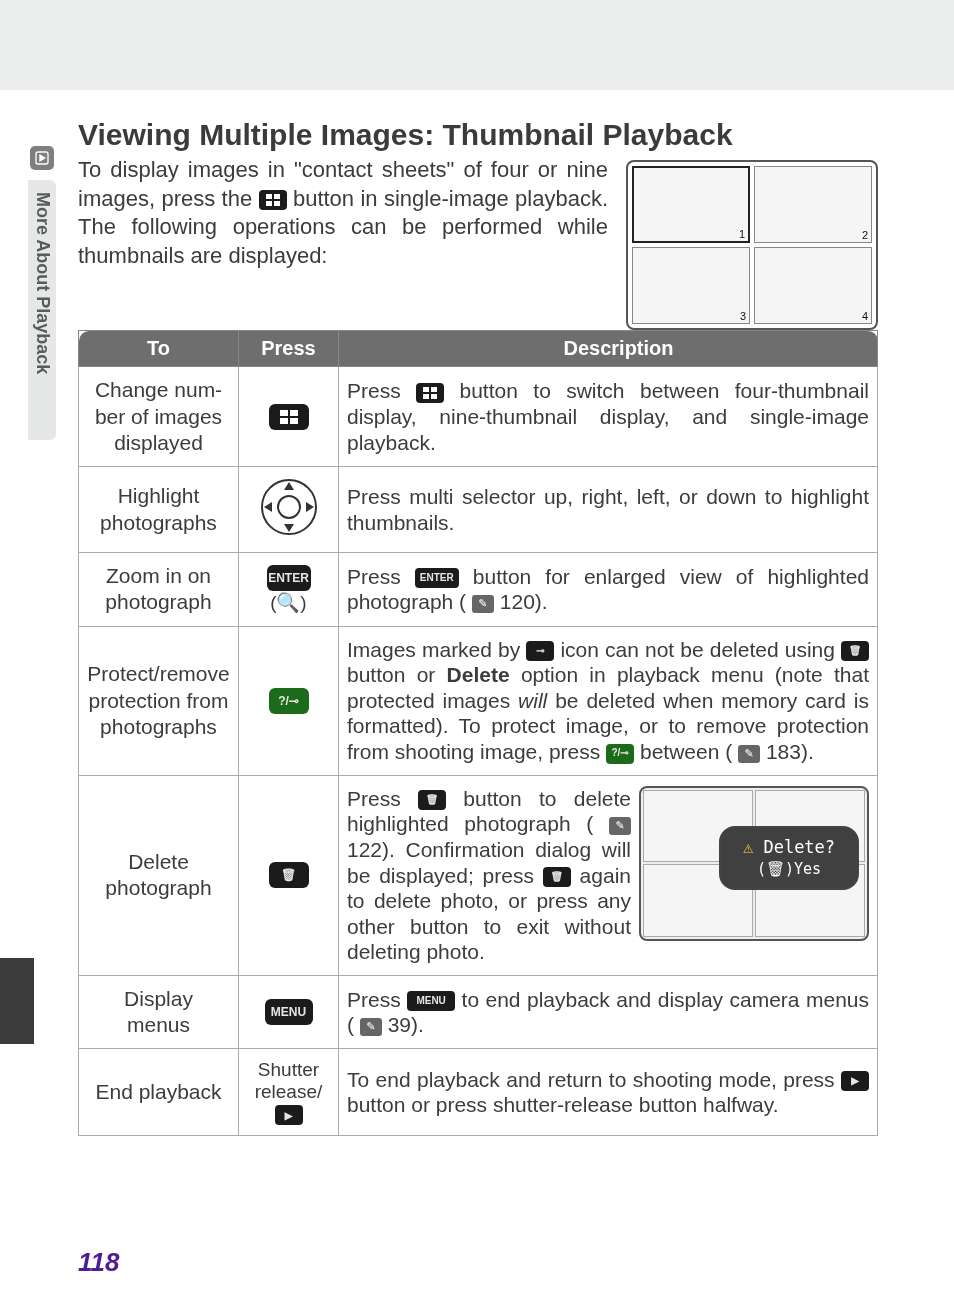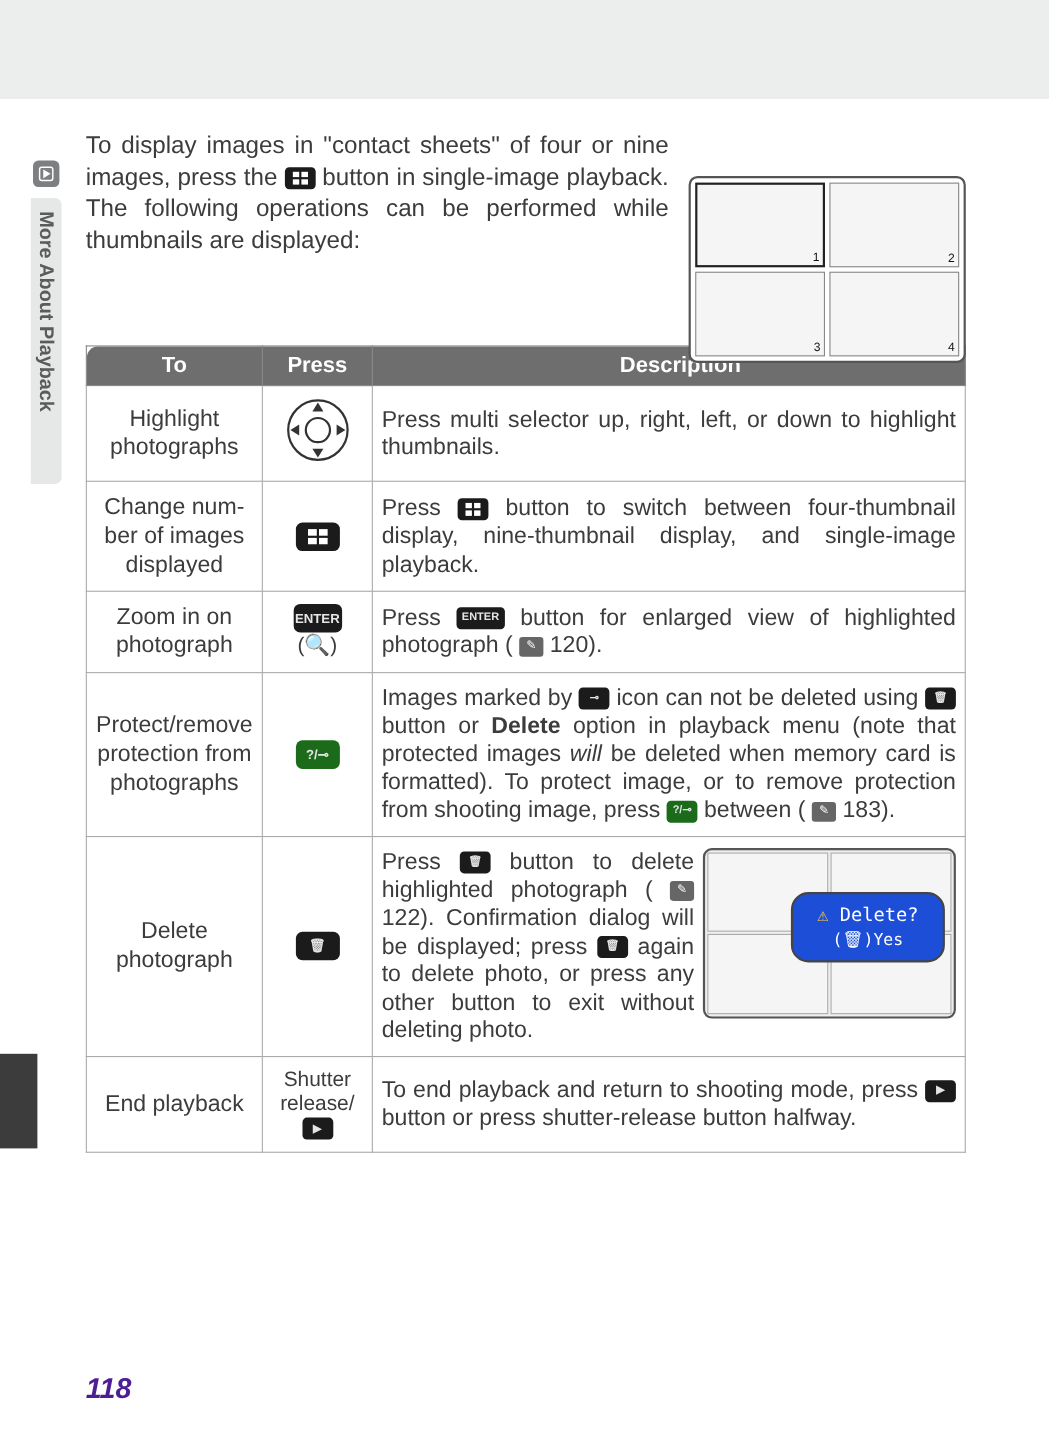--- a/index.html
+++ b/index.html
@@ -98,21 +98,21 @@
     position: relative;
   }
   .thumb-preview .cell.sel { border: 2px solid #222; }
   .thumb-preview .cell .n {
     position:absolute; bottom:1px; right:3px;
     font-size:11px; color:#111;
   }
   table.ops {
     width: 100%;
     border-collapse: collapse;
-    margin-top: 82px;
+    margin-top: 60px;
   }
   table.ops th {
     background: #6e6e6e;
     color: #fff;
     font-size: 20px;
     font-weight: 600;
     padding: 6px 4px;
     border: 1px solid #888;
   }
   table.ops th:first-child { border-top-left-radius: 10px; width: 160px;}
@@ -151,21 +151,21 @@
     border:2px solid #555;border-radius:8px;
     margin-left:8px;
     position:relative;
     background:#eee;
     display:grid;grid-template-columns:1fr 1fr;grid-template-rows:1fr 1fr;gap:2px;padding:2px;
   }
   .delete-preview .cell{border:1px solid #aaa;background:#f5f5f5;}
   .delete-preview .bubble{
     position:absolute;top:38px;right:8px;
     width:140px;height:64px;
-    background:#1d4ed8;border-radius:16px;
+    background:#404040;border-radius:16px;
     color:#fff;font-family:monospace;font-size:17px;
     display:flex;flex-direction:column;align-items:center;justify-content:center;gap:2px;
     border:2px solid #444;
   }
   .delete-preview .bubble .yes{font-size:15px;}
   .page-num {
     position:absolute; left:78px; bottom:36px;
     font-size:26px; font-weight:700; font-style:italic;
     color:#4c1d95;
   }
@@ -187,20 +187,21 @@
         <rect x="3" y="3" width="18" height="18" fill="none" stroke="#fff" stroke-width="2" rx="3"></rect>
       </svg>
   </div>
   <div class="side-tab-text">More About Playback</div>
 </div>
 
 <div class="black-mark"></div>
 
 <div class="content">
 
+  <h1>Viewing Multiple Images: Thumbnail Playback</h1>
 
   <p class="intro">
     <span>To display images in "contact sheets" of four or nine images, press the </span>
     <span class="btn-icon small">
       <svg width="14" height="12" viewBox="0 0 14 12">
           <rect x="0" y="0" width="6" height="5" fill="#fff"></rect>
           <rect x="8" y="0" width="6" height="5" fill="#fff"></rect>
           <rect x="0" y="7" width="6" height="5" fill="#fff"></rect>
           <rect x="8" y="7" width="6" height="5" fill="#fff"></rect>
         </svg>
@@ -227,64 +228,64 @@
     <thead>
       <tr>
         <th>To</th>
         <th>Press</th>
         <th>Description</th>
       </tr>
     </thead>
     <tbody>
 
       <tr>
+        <td class="to"><span style="white-space:pre-line">Change num-
+ber of images
+displayed</span></td>
+        <td class="press">
+          <span class="btn-icon">
+            <svg width="18" height="14" viewBox="0 0 18 14">
+                <rect x="0" y="0" width="8" height="6" fill="#fff"></rect>
+                <rect x="10" y="0" width="8" height="6" fill="#fff"></rect>
+                <rect x="0" y="8" width="8" height="6" fill="#fff"></rect>
+                <rect x="10" y="8" width="8" height="6" fill="#fff"></rect>
+              </svg>
+          </span>
+        </td>
+        <td class="desc">
+          <span>Press </span>
+          <span class="btn-icon small">
+              <svg width="14" height="12" viewBox="0 0 14 12">
+                <rect x="0" y="0" width="6" height="5" fill="#fff"></rect>
+                <rect x="8" y="0" width="6" height="5" fill="#fff"></rect>
+                <rect x="0" y="7" width="6" height="5" fill="#fff"></rect>
+                <rect x="8" y="7" width="6" height="5" fill="#fff"></rect>
+              </svg>
+            </span>
+          <span> button to switch between four-thumbnail display, nine-thumbnail display, and single-image playback.</span>
+        </td>
+      </tr>
+
+      <tr>
         <td class="to"><span style="white-space:pre-line">Highlight
 photographs</span></td>
         <td class="press">
           <span class="pad-icon">
             <svg viewBox="0 0 60 60">
                 <circle cx="30" cy="30" r="27" fill="none" stroke="#333" stroke-width="2"></circle>
                 <circle cx="30" cy="30" r="11" fill="none" stroke="#333" stroke-width="2"></circle>
                 <polygon points="30,5 35,13 25,13" fill="#333"></polygon>
                 <polygon points="30,55 35,47 25,47" fill="#333"></polygon>
                 <polygon points="5,30 13,25 13,35" fill="#333"></polygon>
                 <polygon points="55,30 47,25 47,35" fill="#333"></polygon>
               </svg>
           </span>
         </td>
         <td class="desc">
           <span>Press multi selector up, right, left, or down to highlight thumbnails.</span>
-        </td>
-      </tr>
-
-      <tr>
-        <td class="to"><span style="white-space:pre-line">Change num-
-ber of images
-displayed</span></td>
-        <td class="press">
-          <span class="btn-icon">
-            <svg width="18" height="14" viewBox="0 0 18 14">
-                <rect x="0" y="0" width="8" height="6" fill="#fff"></rect>
-                <rect x="10" y="0" width="8" height="6" fill="#fff"></rect>
-                <rect x="0" y="8" width="8" height="6" fill="#fff"></rect>
-                <rect x="10" y="8" width="8" height="6" fill="#fff"></rect>
-              </svg>
-          </span>
-        </td>
-        <td class="desc">
-          <span>Press </span>
-          <span class="btn-icon small">
-              <svg width="14" height="12" viewBox="0 0 14 12">
-                <rect x="0" y="0" width="6" height="5" fill="#fff"></rect>
-                <rect x="8" y="0" width="6" height="5" fill="#fff"></rect>
-                <rect x="0" y="7" width="6" height="5" fill="#fff"></rect>
-                <rect x="8" y="7" width="6" height="5" fill="#fff"></rect>
-              </svg>
-            </span>
-          <span> button to switch between four-thumbnail display, nine-thumbnail display, and single-image playback.</span>
         </td>
       </tr>
 
       <tr>
         <td class="to"><span style="white-space:pre-line">Zoom in on
 photograph</span></td>
         <td class="press">
           <span class="btn-icon enter">ENTER</span>
           <span class="zoom-q"> (🔍)</span>
         </td>
@@ -341,20 +342,34 @@
           <span>Press </span>
           <span class="btn-icon small">🗑</span>
           <span> button to delete highlighted photograph (</span>
           <span class="ref-icon">✎</span>
           <span> 122).  Confirmation dialog will be displayed; press </span>
           <span class="btn-icon small">🗑</span>
           <span> again to delete photo, or press any other button to exit without deleting photo.</span>
         </td>
       </tr>
 
+      <tr>
+        <td class="to"><span style="white-space:pre-line">Display
+menus</span></td>
+        <td class="press">
+          <span class="btn-icon menu">MENU</span>
+        </td>
+        <td class="desc">
+          <span>Press </span>
+          <span class="btn-icon small menu">MENU</span>
+          <span> to end playback and display camera menus (</span>
+          <span class="ref-icon">✎</span>
+          <span> 39).</span>
+        </td>
+      </tr>
 
       <tr>
         <td class="to"><span style="white-space:pre-line">End playback</span></td>
         <td class="press">
           <span style="white-space:pre-line;display:block">Shutter
 release/</span>
           <span class="btn-icon small">▶</span>
         </td>
         <td class="desc">
           <span>To end playback and return to shooting mode, press </span>

